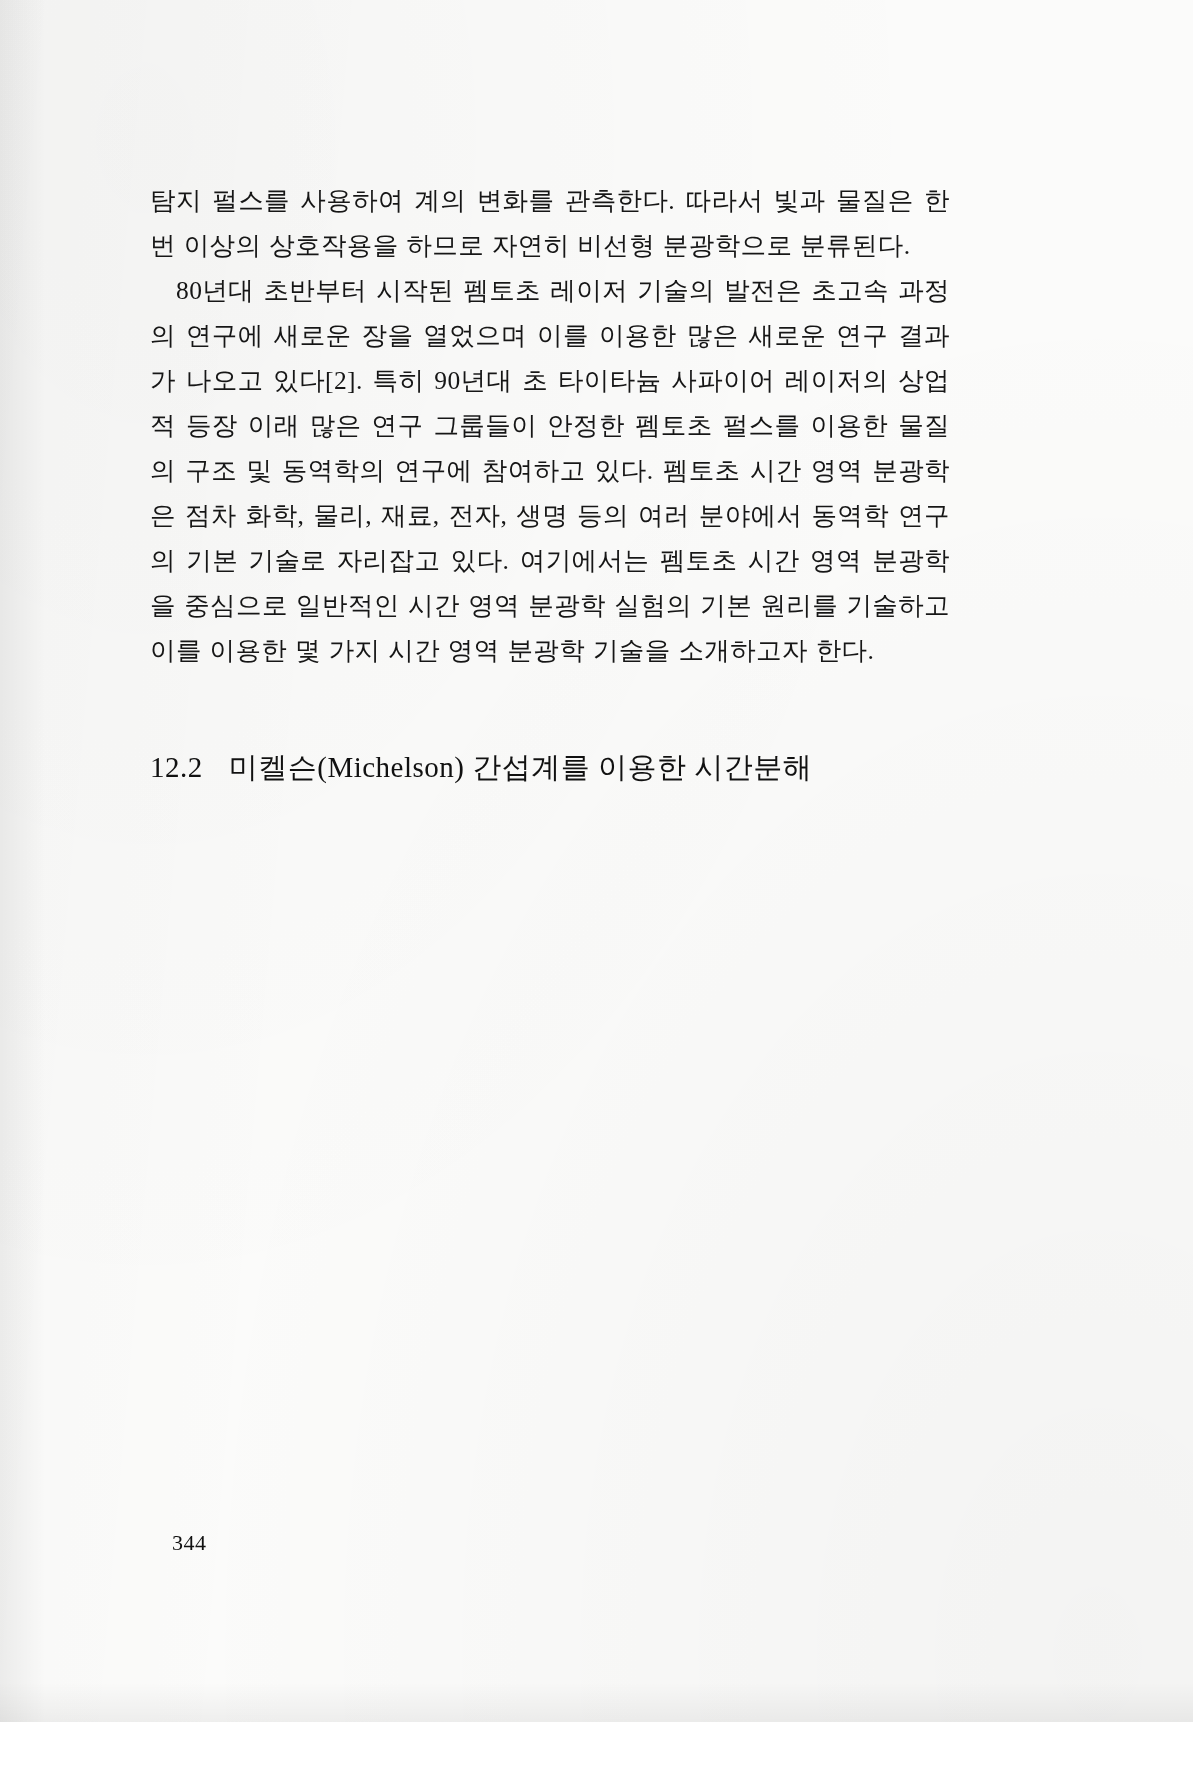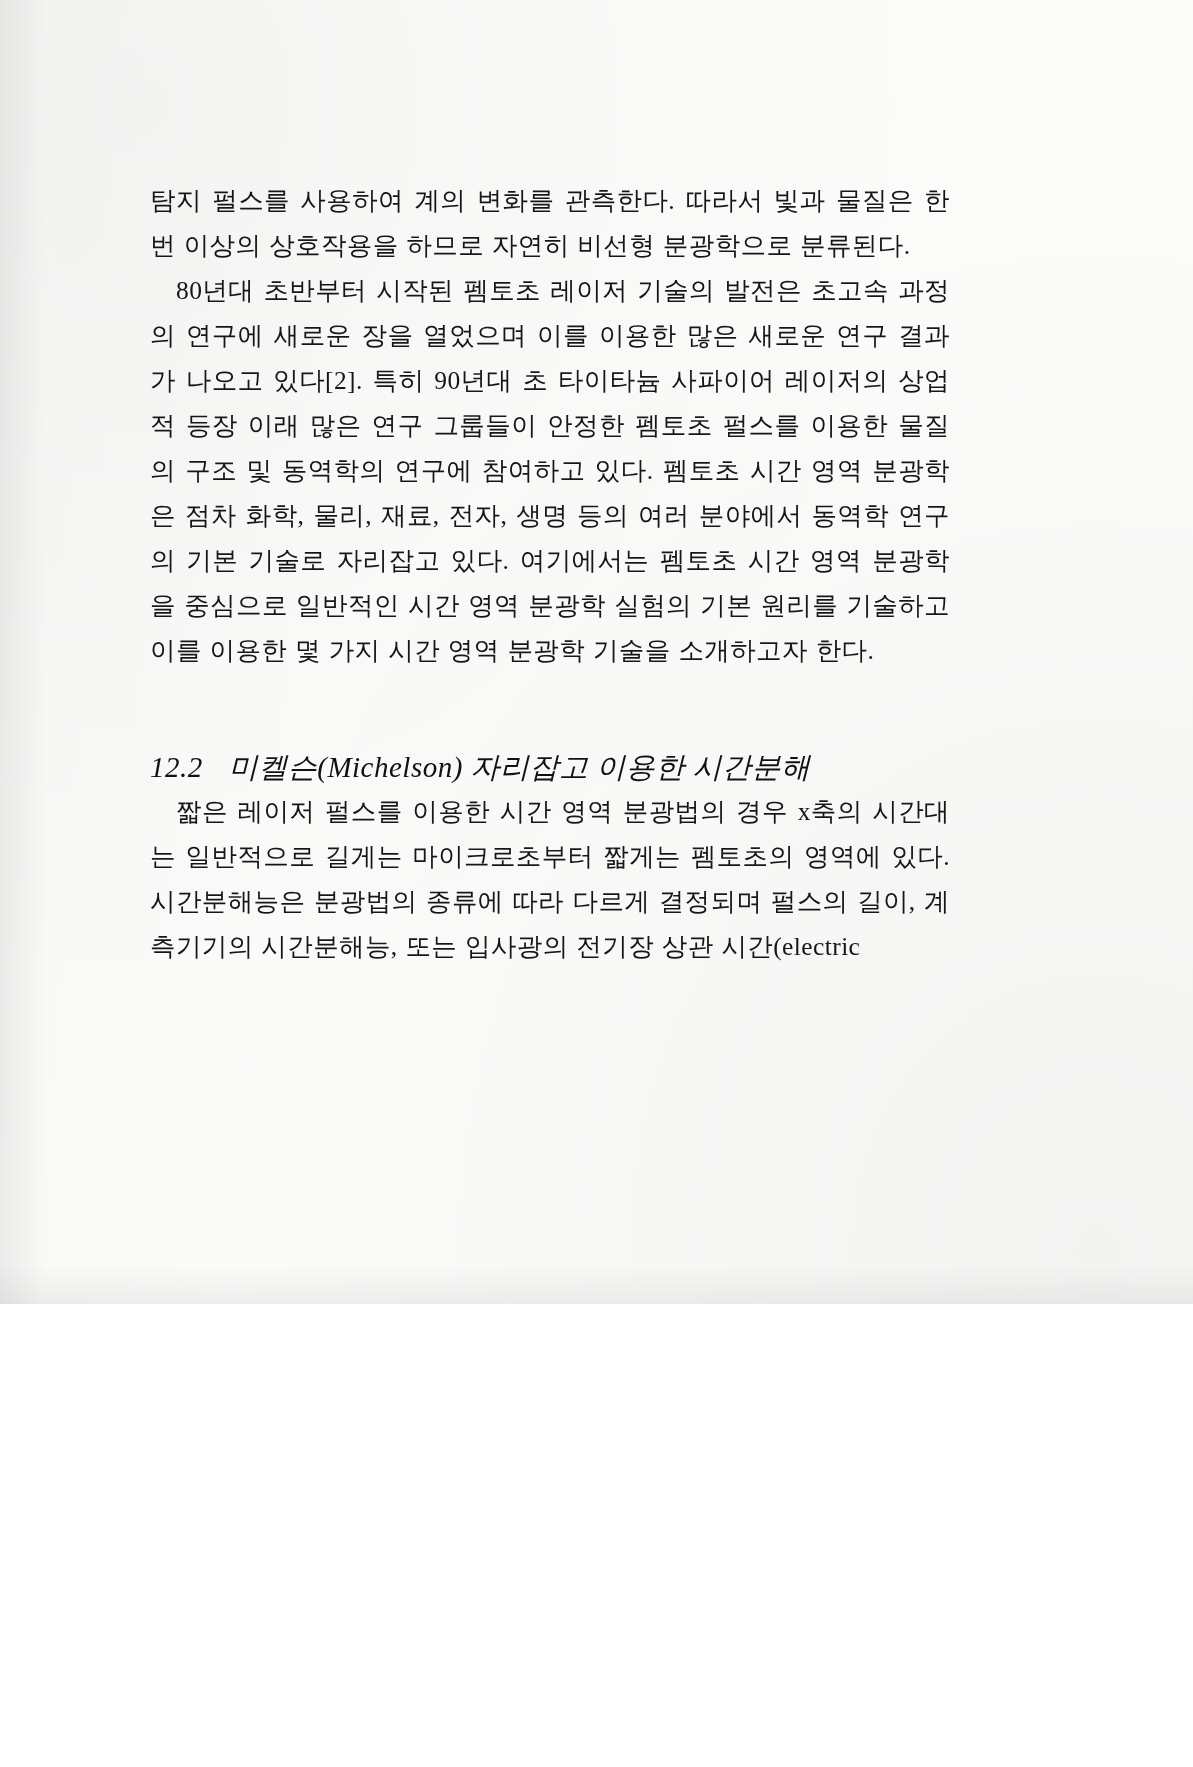--- a/index.html
+++ b/index.html
@@ -9,21 +9,21 @@
   body {
     width: 1193px;
     height: 1767px;
     background: #ffffff;
     font-family: "Liberation Serif", serif;
     color: #1a1a1a;
   }
   .page {
     position: relative;
     width: 1193px;
-    height: 1304px;
+    height: 1722px;
     background: #fbfbfa;
     overflow: hidden;
   }
   .content {
     position: absolute;
     left: 150px;
     top: 178px;
     width: 800px;
   }
   p.para {
@@ -42,21 +42,20 @@
   }
   .section-heading {
     margin: 72px 0 0 0;
     font-size: 29px;
     line-height: 44px;
     letter-spacing: 0.5px;
     color: #111111;
     font-weight: 500;
     display: flex;
     align-items: flex-end;
-    font-style: italic;
   }
   .section-num {
     margin-right: 26px;
     font-size: 29px;
     letter-spacing: 0.5px;
   }
   .section-title {
     font-size: 29px;
   }
   .after-heading {
@@ -103,20 +102,19 @@
   <div class="paper-grain"></div>
   <div class="edge-shadow-left"></div>
   <div class="edge-shadow-bottom"></div>
 
   <div class="content">
     <p class="para first">탐지 펄스를 사용하여 계의 변화를 관측한다. 따라서 빛과 물질은 한 번 이상의 상호작용을 하므로 자연히 비선형 분광학으로 분류된다.</p>
     <p class="para">80년대 초반부터 시작된 펨토초 레이저 기술의 발전은 초고속 과정의 연구에 새로운 장을 열었으며 이를 이용한 많은 새로운 연구 결과가 나오고 있다[2]. 특히 90년대 초 타이타늄 사파이어 레이저의 상업적 등장 이래 많은 연구 그룹들이 안정한 펨토초 펄스를 이용한 물질의 구조 및 동역학의 연구에 참여하고 있다. 펨토초 시간 영역 분광학은 점차 화학, 물리, 재료, 전자, 생명 등의 여러 분야에서 동역학 연구의 기본 기술로 자리잡고 있다. 여기에서는 펨토초 시간 영역 분광학을 중심으로 일반적인 시간 영역 분광학 실험의 기본 원리를 기술하고 이를 이용한 몇 가지 시간 영역 분광학 기술을 소개하고자 한다.</p>
 
     <div class="section-heading">
       <span class="section-num">12.2</span>
-      <span class="section-title">미켈슨(Michelson) 자리잡고 이용한 시간분해</span>
+      <span class="section-title">미켈슨(Michelson) 간섭계를 이용한 시간분해</span>
     </div>
 
-    <p class="para after-heading">짧은 레이저 펄스를 이용한 시간 영역 분광법의 경우 x축의 시간대는 일반적으로 길게는 마이크로초부터 짧게는 펨토초의 영역에 있다. 시간분해능은 분광법의 종류에 따라 다르게 결정되며 펄스의 길이, 계측기기의 시간분해능, 또는 입사광의 전기장 상관 시간(electric</p>
   </div>
 
   <div class="page-number">344</div>
 </div>
 
 </body></html>

